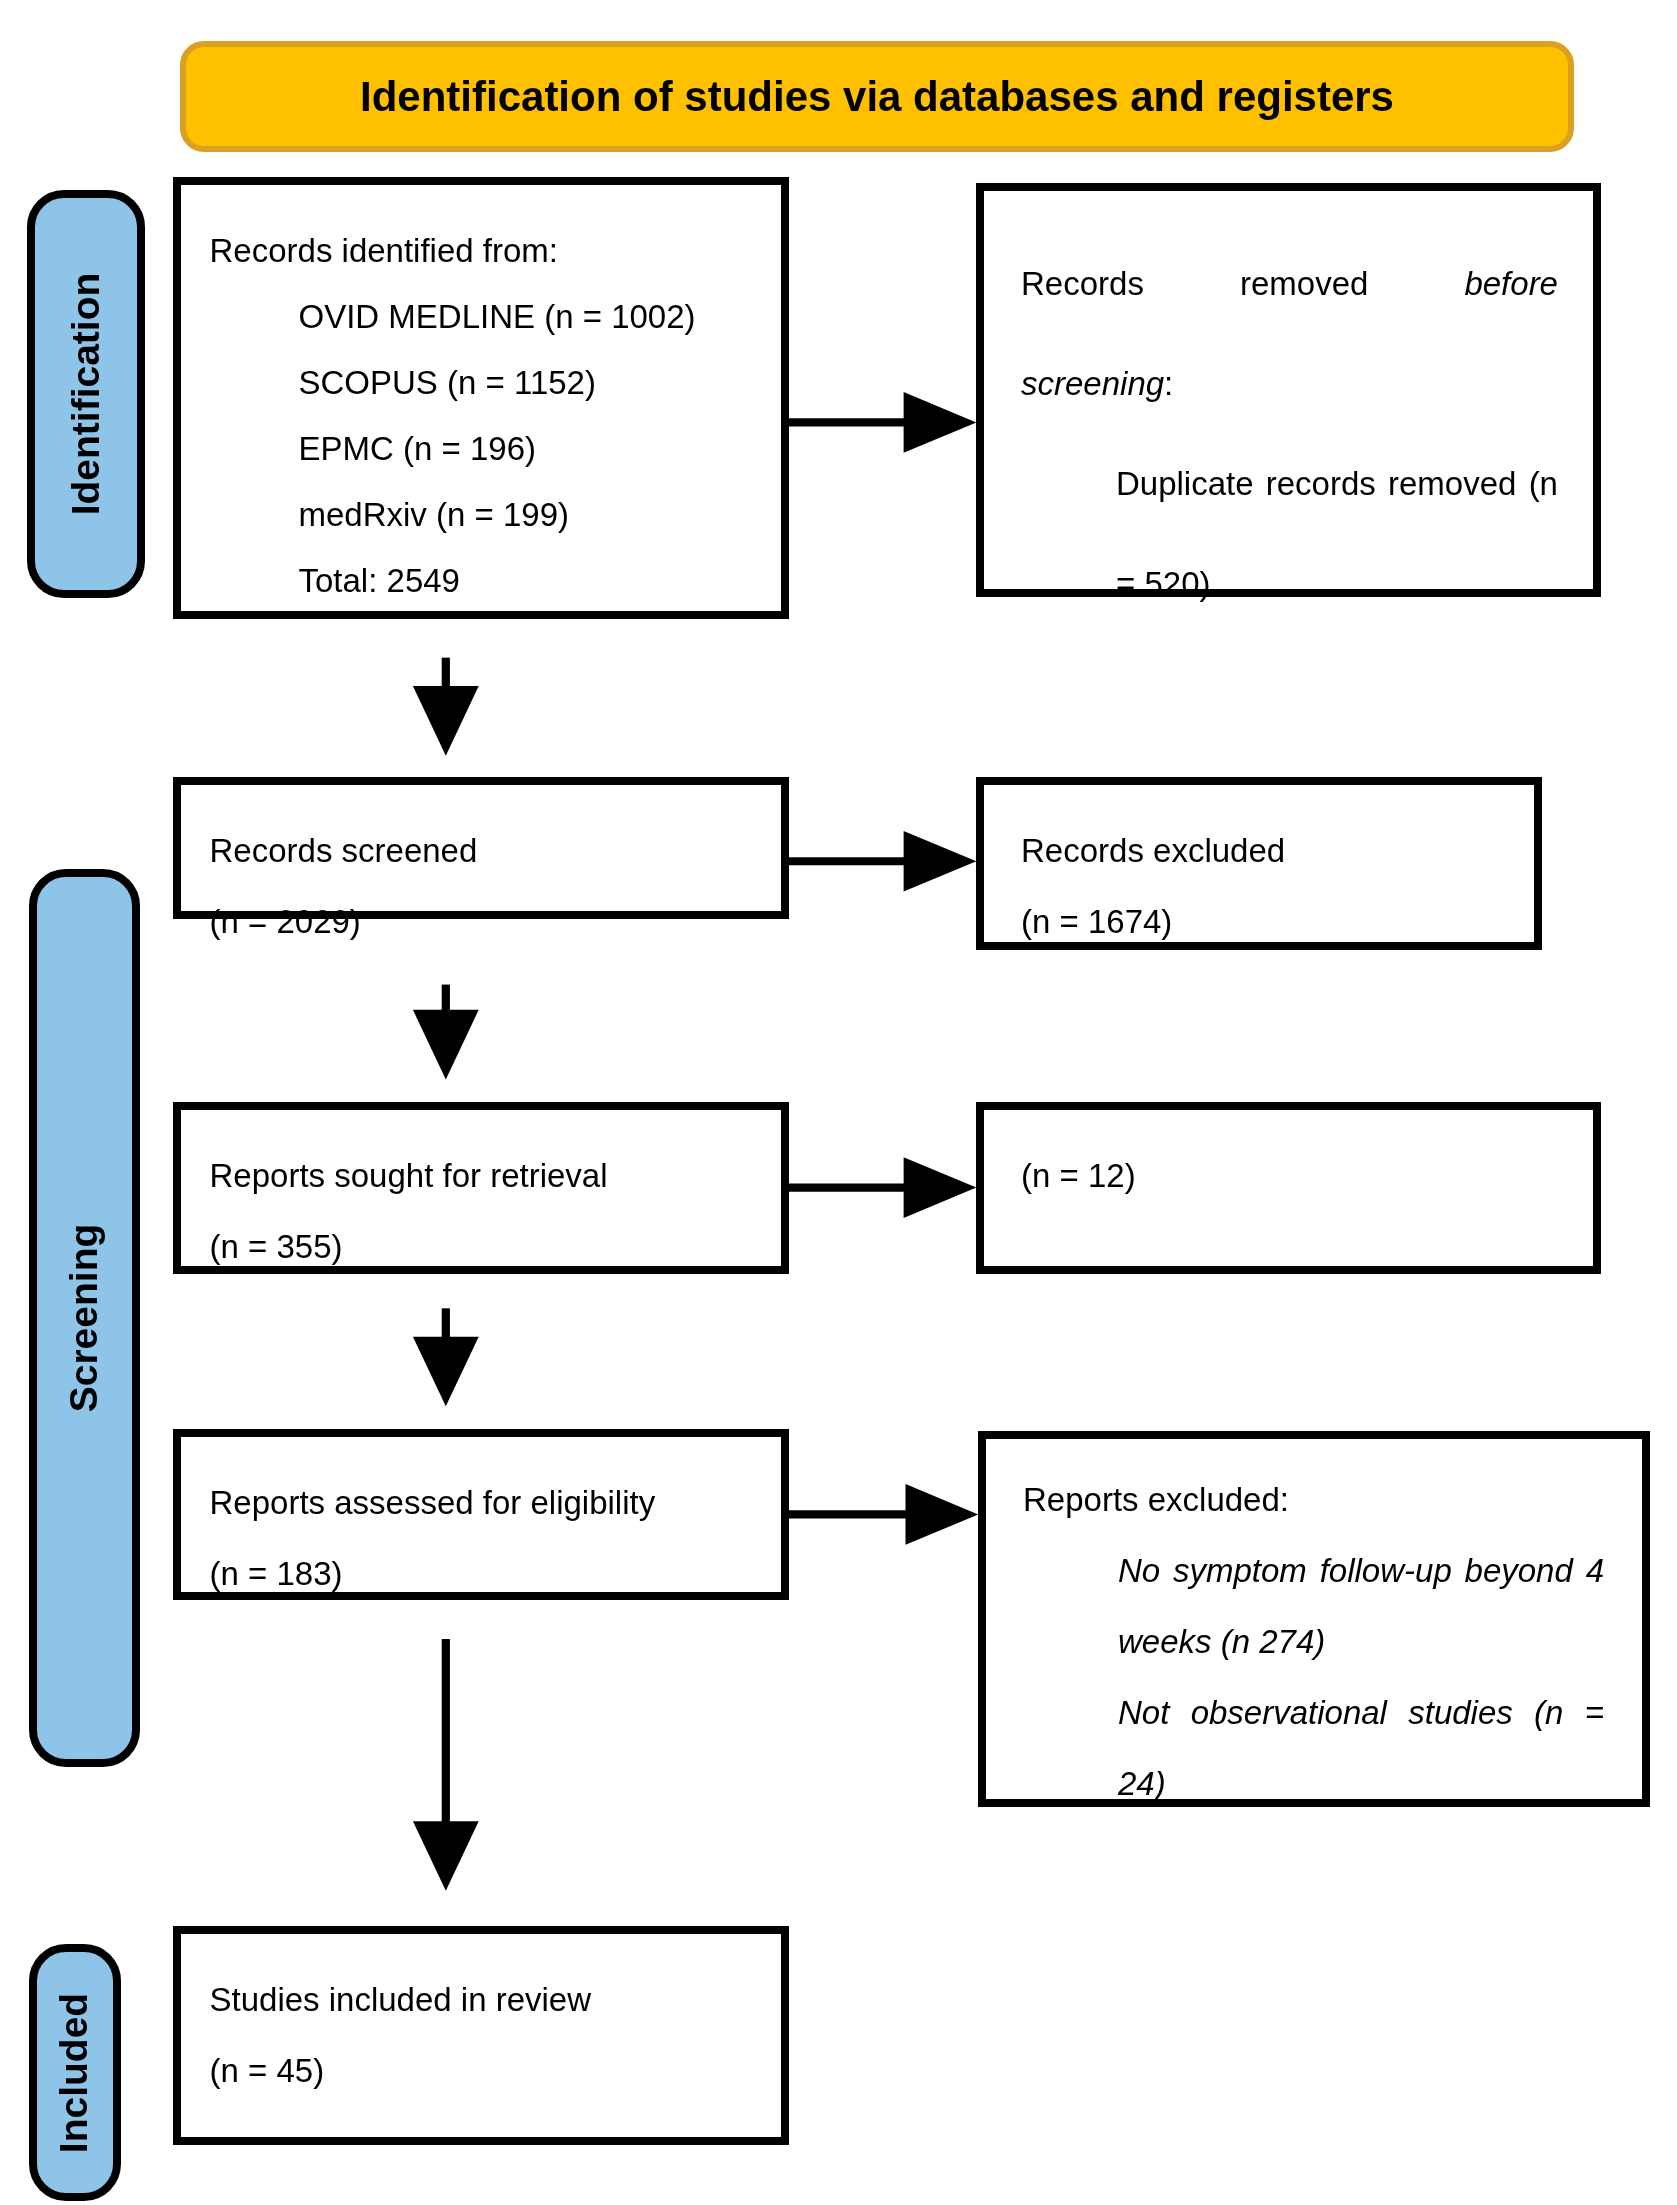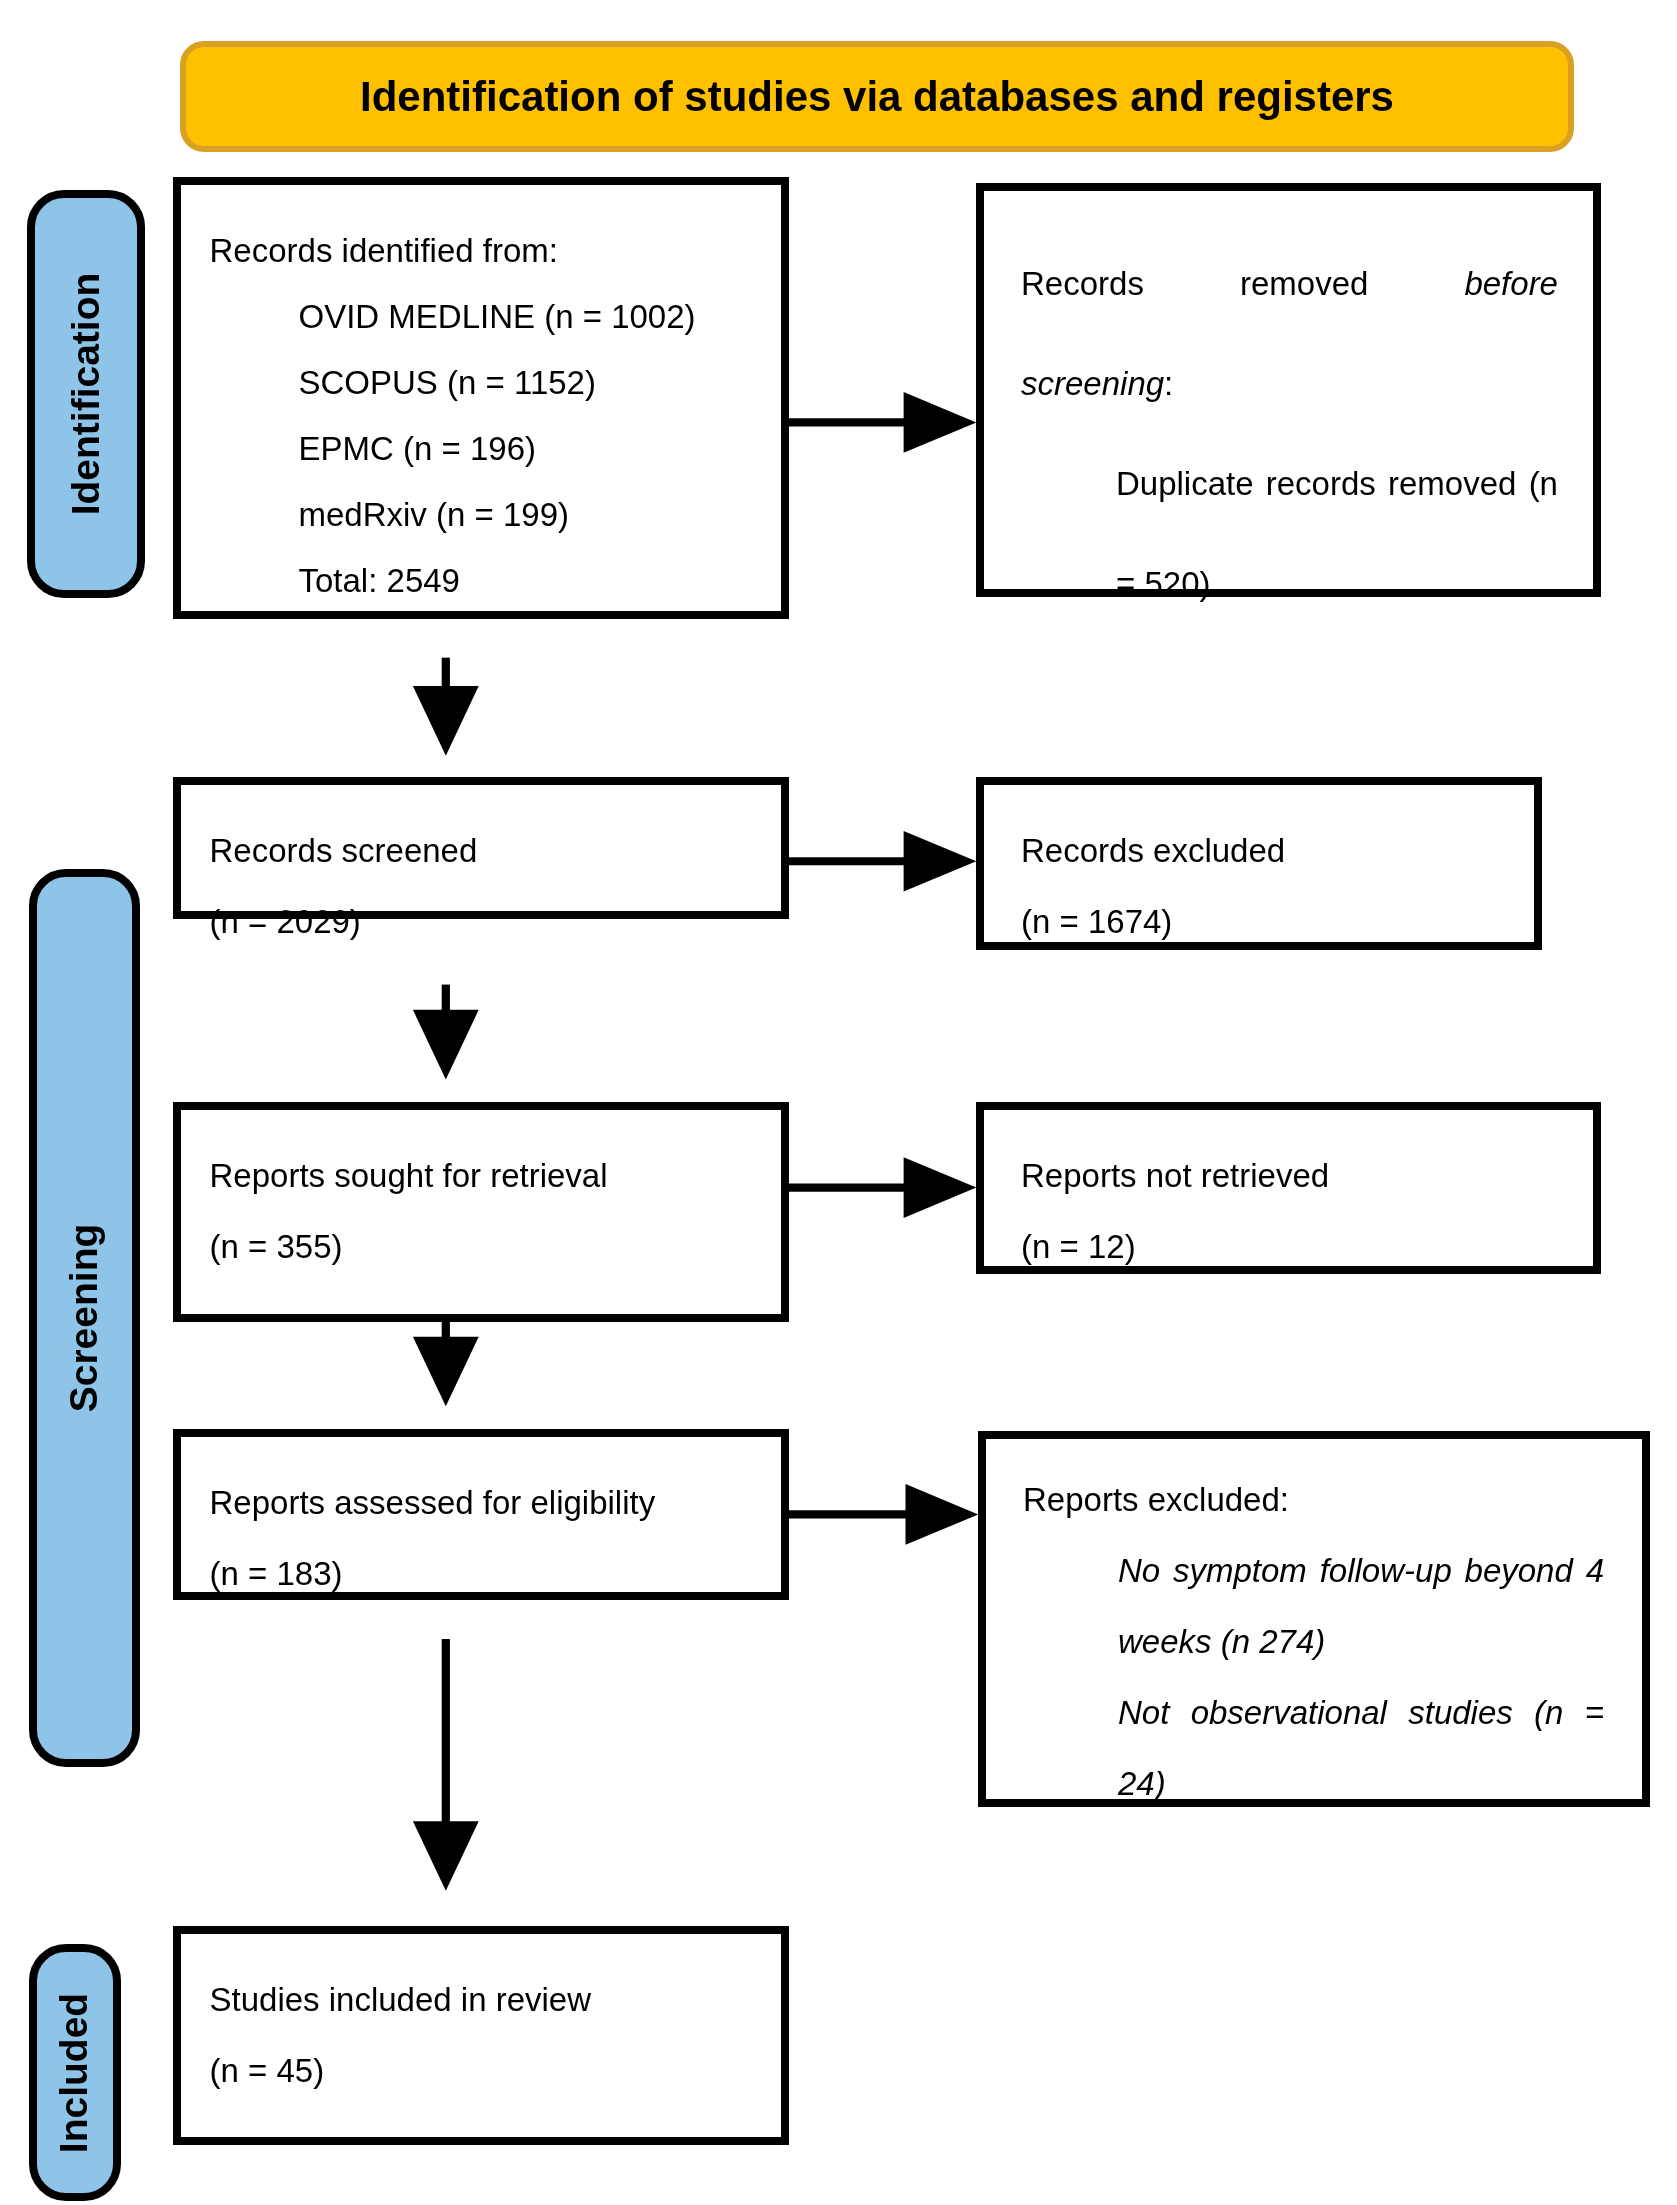--- a/index.html
+++ b/index.html
@@ -45,21 +45,21 @@
   .box {
     position: absolute;
     box-sizing: border-box;
     background: #ffffff;
     border: 8.2px solid #000000;
     font-size: 33px;
     line-height: 71px;
   }
   .b1 { left: 173px;  top: 177px;  width: 616px;  height: 442px;  padding: 33px 19px 0 28.5px; line-height: 66px; }
   .b2 { left: 173px;  top: 777px; width: 616px;  height: 142px;  padding: 30px 19px 0 28.5px; }
-  .b3 { left: 173px;  top: 1102px; width: 616px;  height: 220px;  padding: 30px 19px 0 28.5px; }
+  .b3 { left: 173px;  top: 1102px; width: 616px;  height: 172px;  padding: 30px 19px 0 28.5px; }
   .b4 { left: 173px;  top: 1429px; width: 616px;  height: 171px;  padding: 30px 19px 0 28.5px; }
   .b5 { left: 173px;  top: 1926px; width: 616px;  height: 219px;  padding: 30px 19px 0 28.5px; }
   .r1 { left: 976px; top: 183px;  width: 625px;  height: 414px;  padding: 43px 35px 0 37px; line-height: 100px; }
   .r2 { left: 976px; top: 777px; width: 566px;  height: 173px;  padding: 30px 19px 0 37px; }
   .r3 { left: 976px; top: 1102px; width: 625px;  height: 172px;  padding: 30px 19px 0 37px; }
   .r4 { left: 978px; top: 1431px; width: 672px; height: 376px;  padding: 25px 38px 0 37px; line-height: 71px; }
 
   .indent  { padding-left: 89px; }
   .jline   { display: flex; justify-content: space-between; }
   .jindent { margin-left: 95px; }
@@ -162,21 +162,20 @@
     <div>Records excluded</div>
     <div>(n = 1674)</div>
   </div>
 
   <div class="box b3">
     <div>Reports sought for retrieval</div>
     <div>(n = 355)</div>
   </div>
 
   <div class="box r3">
-    <div>Reports not retrieved</div>
     <div>(n = 12)</div>
   </div>
 
   <div class="box b4">
     <div>Reports assessed for eligibility</div>
     <div>(n = 183)</div>
   </div>
 
   <div class="box r4">
     <div>Reports excluded:</div>

